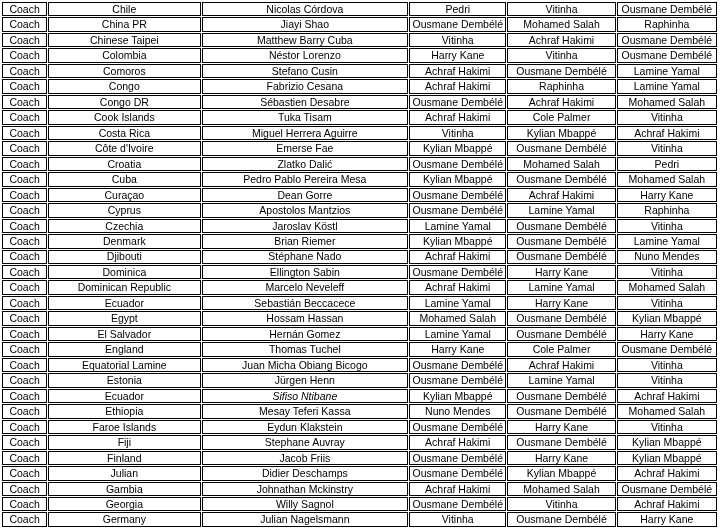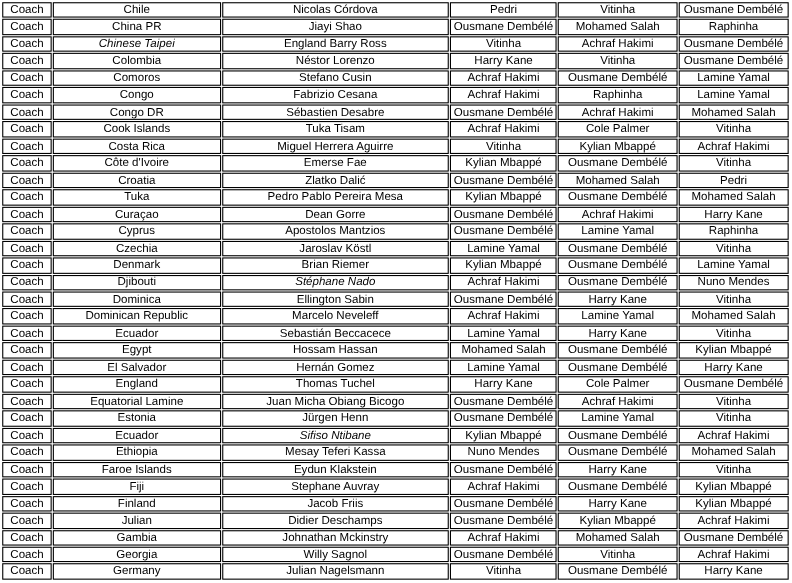--- a/index.html
+++ b/index.html
@@ -72,22 +72,22 @@
         <tr>
           <td style="border-color: rgb(0, 0, 0);">Coach</td>
           <td style="border-color: rgb(0, 0, 0);">China PR</td>
           <td style="border-color: rgb(0, 0, 0);">Jiayi Shao</td>
           <td style="border-color: rgb(0, 0, 0);">Ousmane Dembélé</td>
           <td style="border-color: rgb(0, 0, 0);">Mohamed Salah</td>
           <td style="border-color: rgb(0, 0, 0);">Raphinha</td>
         </tr>
         <tr>
           <td style="border-color: rgb(0, 0, 0);">Coach</td>
-          <td style="border-color: rgb(0, 0, 0); font-style: italic;">Chinese Taipei</td>
-          <td style="border-color: rgb(0, 0, 0);">England Barry Ross</td>
+          <td style="border-color: rgb(0, 0, 0);">Chinese Taipei</td>
+          <td style="border-color: rgb(0, 0, 0);">Matthew Barry Cuba</td>
           <td style="border-color: rgb(0, 0, 0);">Vitinha</td>
           <td style="border-color: rgb(0, 0, 0);">Achraf Hakimi</td>
           <td style="border-color: rgb(0, 0, 0);">Ousmane Dembélé</td>
         </tr>
         <tr>
           <td style="border-color: rgb(0, 0, 0);">Coach</td>
           <td style="border-color: rgb(0, 0, 0);">Colombia</td>
           <td style="border-color: rgb(0, 0, 0);">Néstor Lorenzo</td>
           <td style="border-color: rgb(0, 0, 0);">Harry Kane</td>
           <td style="border-color: rgb(0, 0, 0);">Vitinha</td>
@@ -144,21 +144,21 @@
         <tr>
           <td style="border-color: rgb(0, 0, 0);">Coach</td>
           <td style="border-color: rgb(0, 0, 0);">Croatia</td>
           <td style="border-color: rgb(0, 0, 0);">Zlatko Dalić</td>
           <td style="border-color: rgb(0, 0, 0);">Ousmane Dembélé</td>
           <td style="border-color: rgb(0, 0, 0);">Mohamed Salah</td>
           <td style="border-color: rgb(0, 0, 0);">Pedri</td>
         </tr>
         <tr>
           <td style="border-color: rgb(0, 0, 0);">Coach</td>
-          <td style="border-color: rgb(0, 0, 0);">Tuka</td>
+          <td style="border-color: rgb(0, 0, 0);">Cuba</td>
           <td style="border-color: rgb(0, 0, 0);">Pedro Pablo Pereira Mesa</td>
           <td style="border-color: rgb(0, 0, 0);">Kylian Mbappé</td>
           <td style="border-color: rgb(0, 0, 0);">Ousmane Dembélé</td>
           <td style="border-color: rgb(0, 0, 0);">Mohamed Salah</td>
         </tr>
         <tr>
           <td style="border-color: rgb(0, 0, 0);">Coach</td>
           <td style="border-color: rgb(0, 0, 0);">Curaçao</td>
           <td style="border-color: rgb(0, 0, 0);">Dean Gorre</td>
           <td style="border-color: rgb(0, 0, 0);">Ousmane Dembélé</td>
@@ -185,21 +185,21 @@
           <td style="border-color: rgb(0, 0, 0);">Coach</td>
           <td style="border-color: rgb(0, 0, 0);">Denmark</td>
           <td style="border-color: rgb(0, 0, 0);">Brian Riemer</td>
           <td style="border-color: rgb(0, 0, 0);">Kylian Mbappé</td>
           <td style="border-color: rgb(0, 0, 0);">Ousmane Dembélé</td>
           <td style="border-color: rgb(0, 0, 0);">Lamine Yamal</td>
         </tr>
         <tr>
           <td style="border-color: rgb(0, 0, 0);">Coach</td>
           <td style="border-color: rgb(0, 0, 0);">Djibouti</td>
-          <td style="border-color: rgb(0, 0, 0); font-style: italic;">Stéphane Nado</td>
+          <td style="border-color: rgb(0, 0, 0);">Stéphane Nado</td>
           <td style="border-color: rgb(0, 0, 0);">Achraf Hakimi</td>
           <td style="border-color: rgb(0, 0, 0);">Ousmane Dembélé</td>
           <td style="border-color: rgb(0, 0, 0);">Nuno Mendes</td>
         </tr>
         <tr>
           <td style="border-color: rgb(0, 0, 0);">Coach</td>
           <td style="border-color: rgb(0, 0, 0);">Dominica</td>
           <td style="border-color: rgb(0, 0, 0);">Ellington Sabin</td>
           <td style="border-color: rgb(0, 0, 0);">Ousmane Dembélé</td>
           <td style="border-color: rgb(0, 0, 0);">Harry Kane</td>

